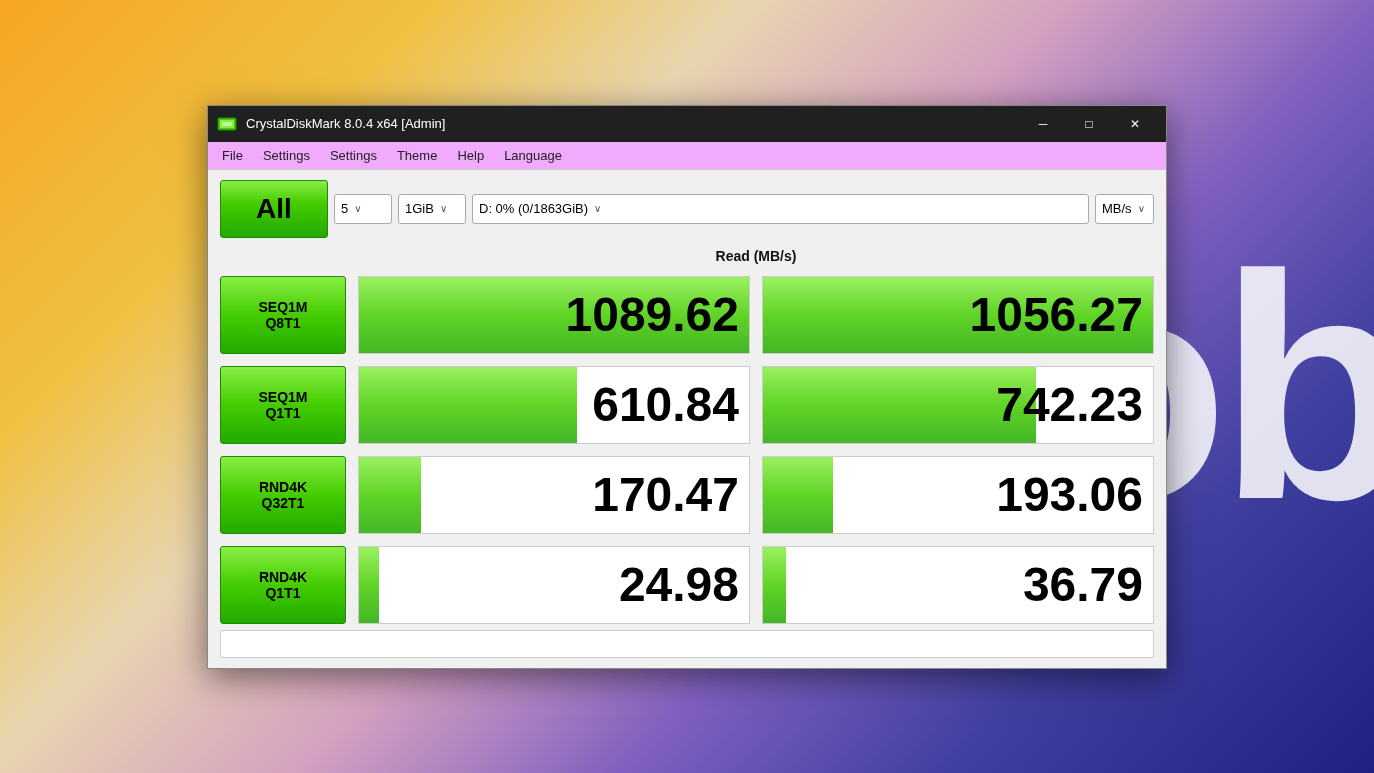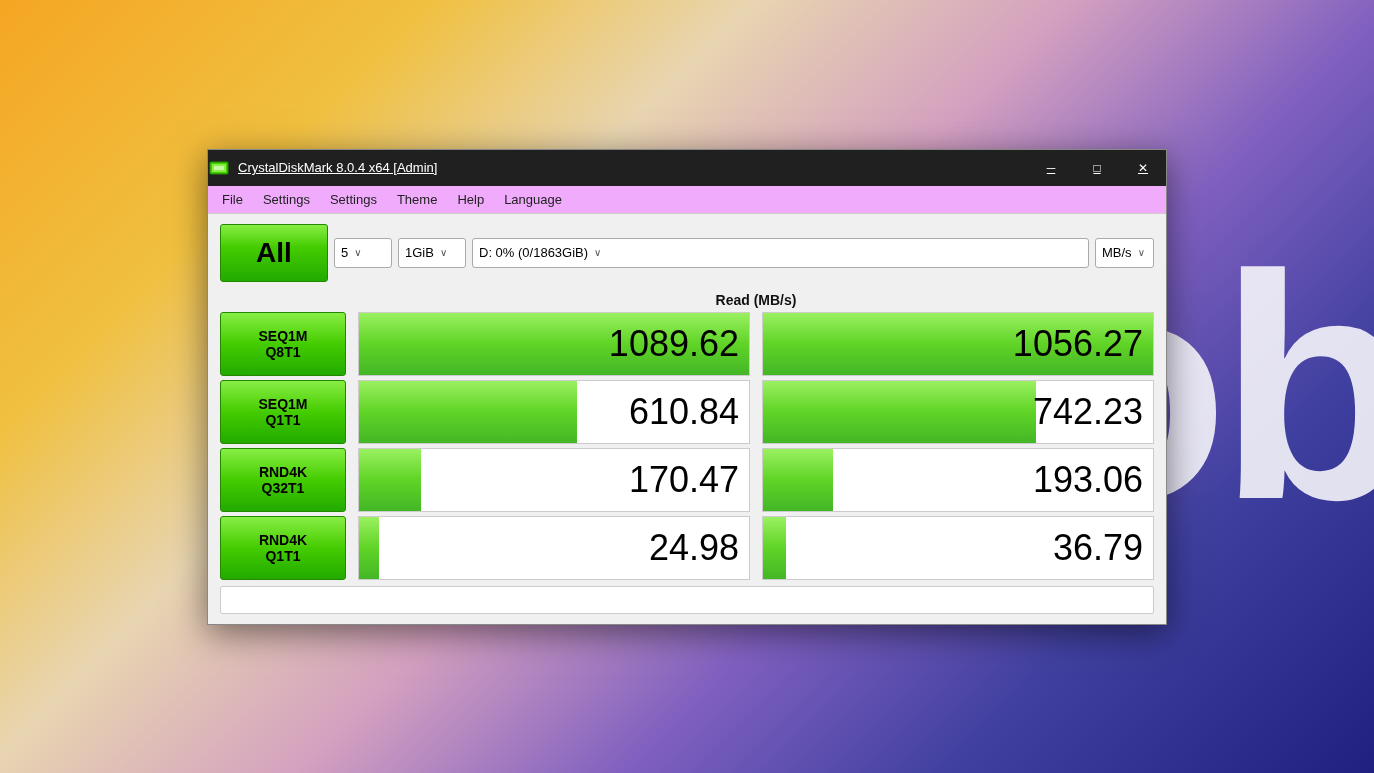--- a/index.html
+++ b/index.html
@@ -35,25 +35,24 @@
       box-shadow: 0 8px 32px rgba(0,0,0,0.5);
       position: relative;
       z-index: 10;
     }
     
     .titlebar {
       background: #202020;
       height: 36px;
       display: flex;
       align-items: center;
-      padding: 0 0;
+      padding: 0 8px;
       color: #fff;
       font-size: 14px;
       user-select: none;
-      text-decoration: underline;
     }
     .titlebar-icon {
       width: 22px;
       height: 22px;
       margin-right: 8px;
       display: flex;
       align-items: center;
       justify-content: center;
       flex-shrink: 0;
     }
@@ -157,22 +156,23 @@
       padding: 2px 0;
     }
     
     .bench-rows {
       display: flex;
       flex-direction: column;
       gap: 4px;
     }
     .bench-row {
       display: flex;
-      height: 64px;
+      height: 78px;
       gap: 12px;
+      margin-top: 8px;
     }
     .bench-label {
       width: 126px;
       background: linear-gradient(180deg, #88ee44 0%, #44cc00 50%, #22aa00 100%);
       border: 1px solid #228800;
       border-radius: 3px;
       display: flex;
       flex-direction: column;
       align-items: center;
       justify-content: center;
@@ -194,22 +194,22 @@
     }
     .bench-bar {
       position: absolute;
       left: 0;
       top: 0;
       bottom: 0;
       background: linear-gradient(180deg, #88ee44 0%, #44cc00 50%, #22aa00 100%);
       opacity: 0.85;
     }
     .bench-value {
-      font-size: 36px;
-      font-weight: 400;
+      font-size: 48px;
+      font-weight: 700;
       color: #000;
       position: relative;
       z-index: 1;
     }
     
     .statusbar {
       height: 28px;
       border: 1px solid #ccc;
       background: white;
       margin-top: 6px;

